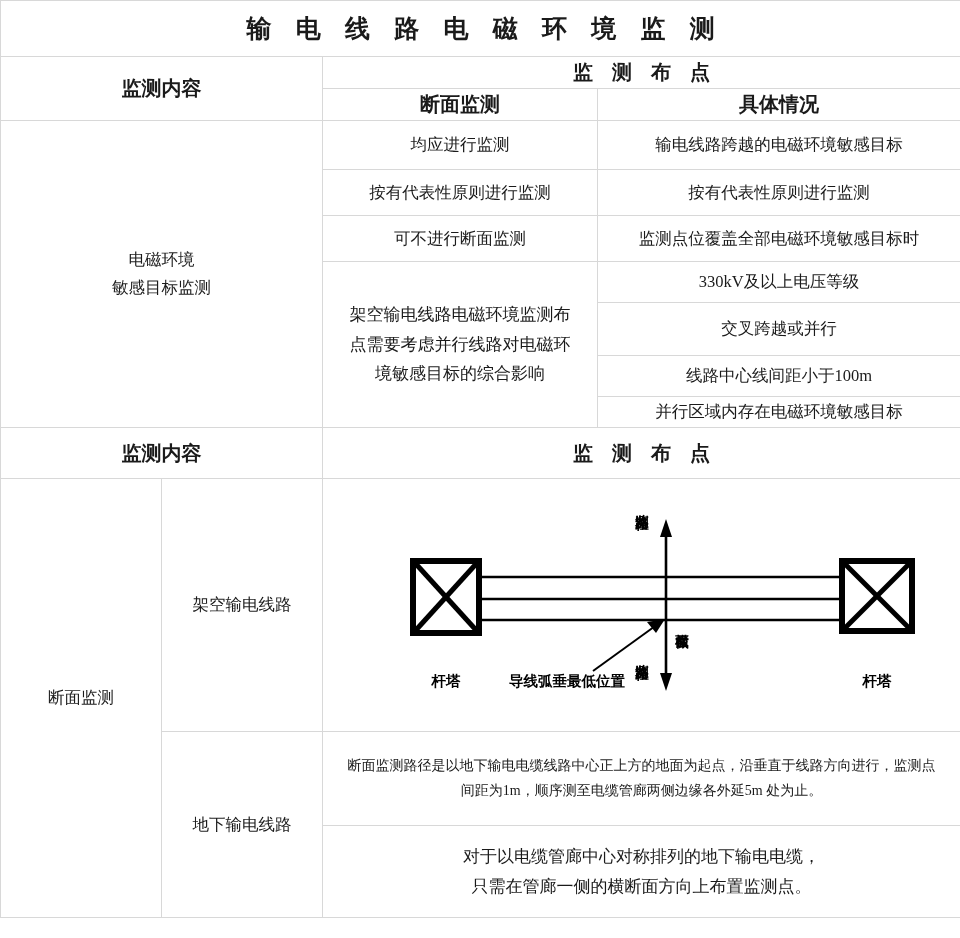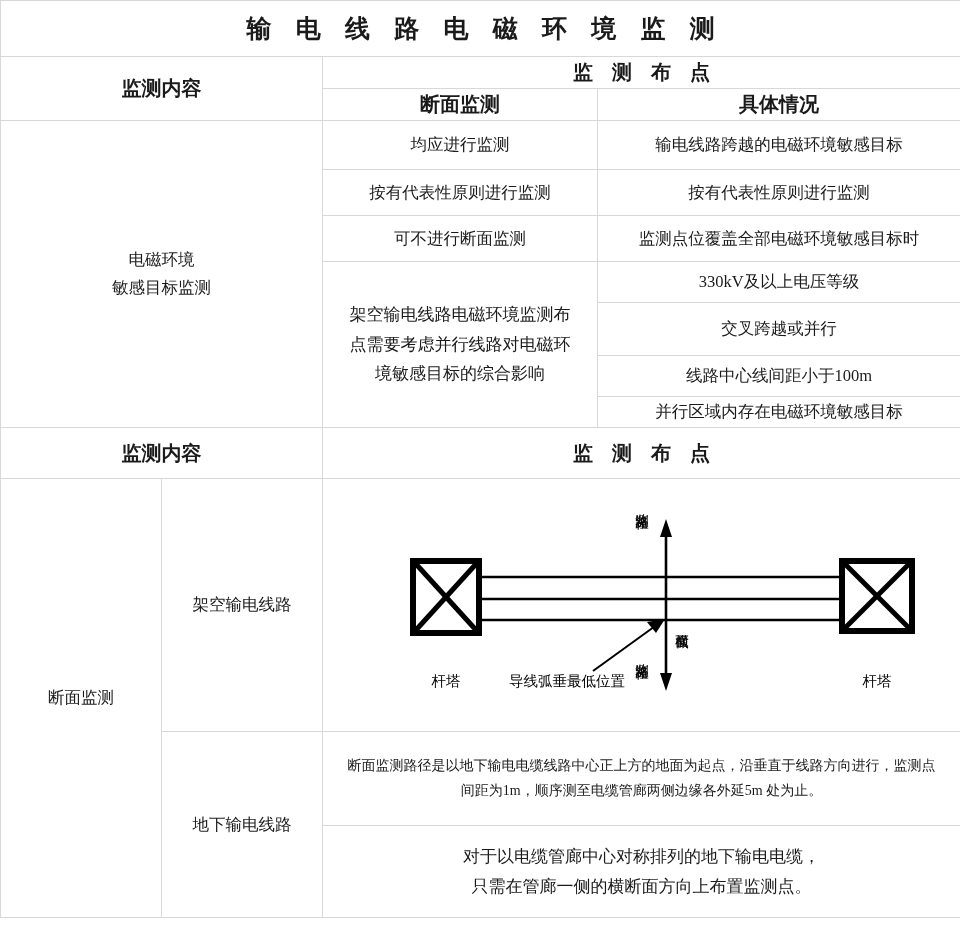--- a/index.html
+++ b/index.html
@@ -68,20 +68,21 @@
   }
   .body-para-c {
     font-size: 17px;
     line-height: 1.72;
     text-align: center;
     padding: 8px 14px;
   }
   .diagram-cell {
     padding: 0;
     height: 248px;
+    font-weight: bold;
   }
   .diagram-wrap {
     position: relative;
     width: 100%;
     height: 248px;
   }
   .diagram-wrap svg {
     display: block;
   }
   .vtext {

